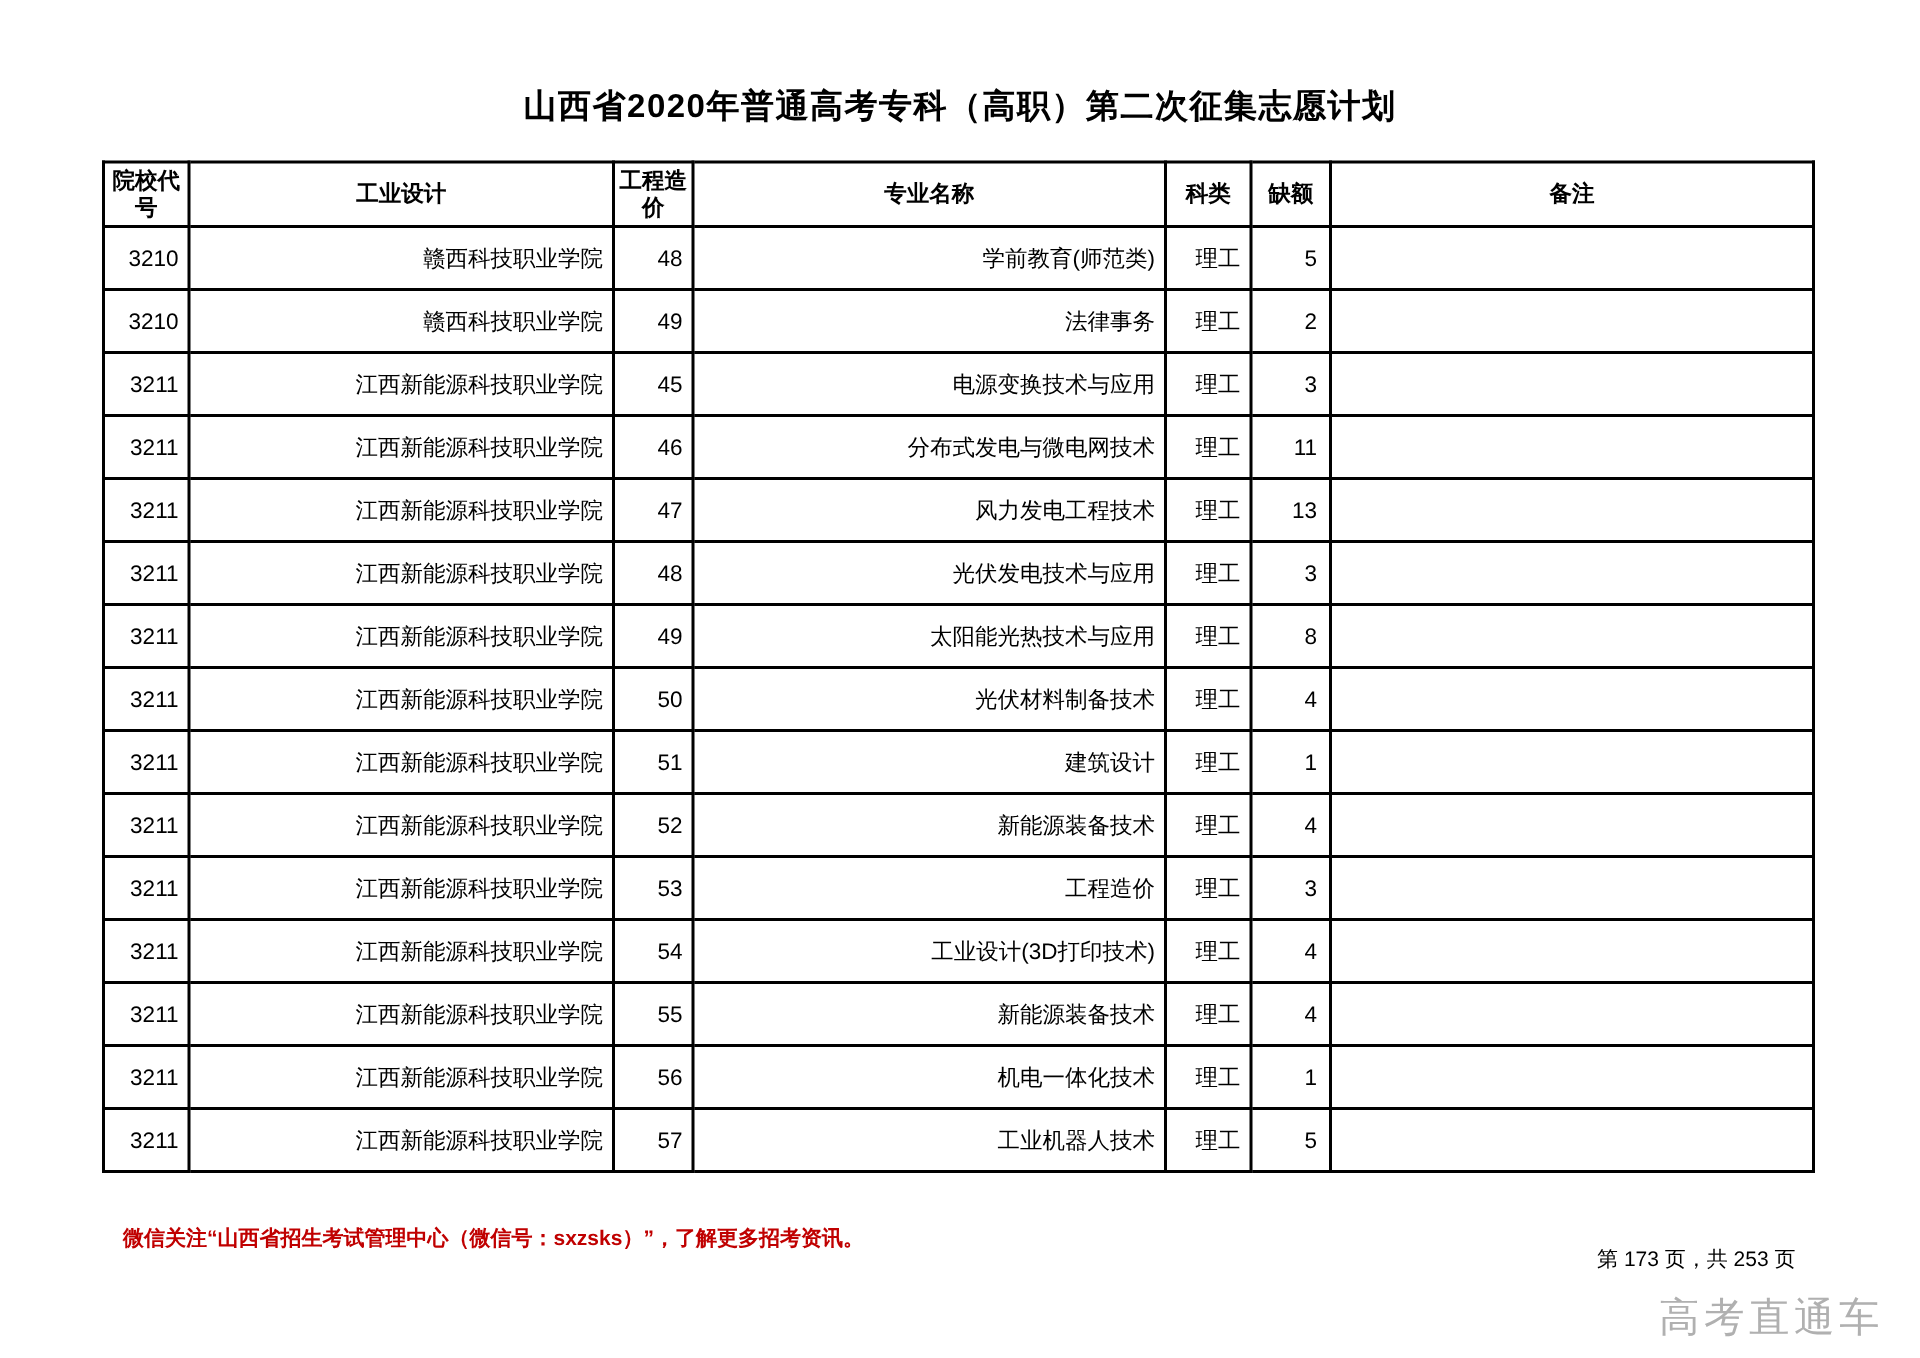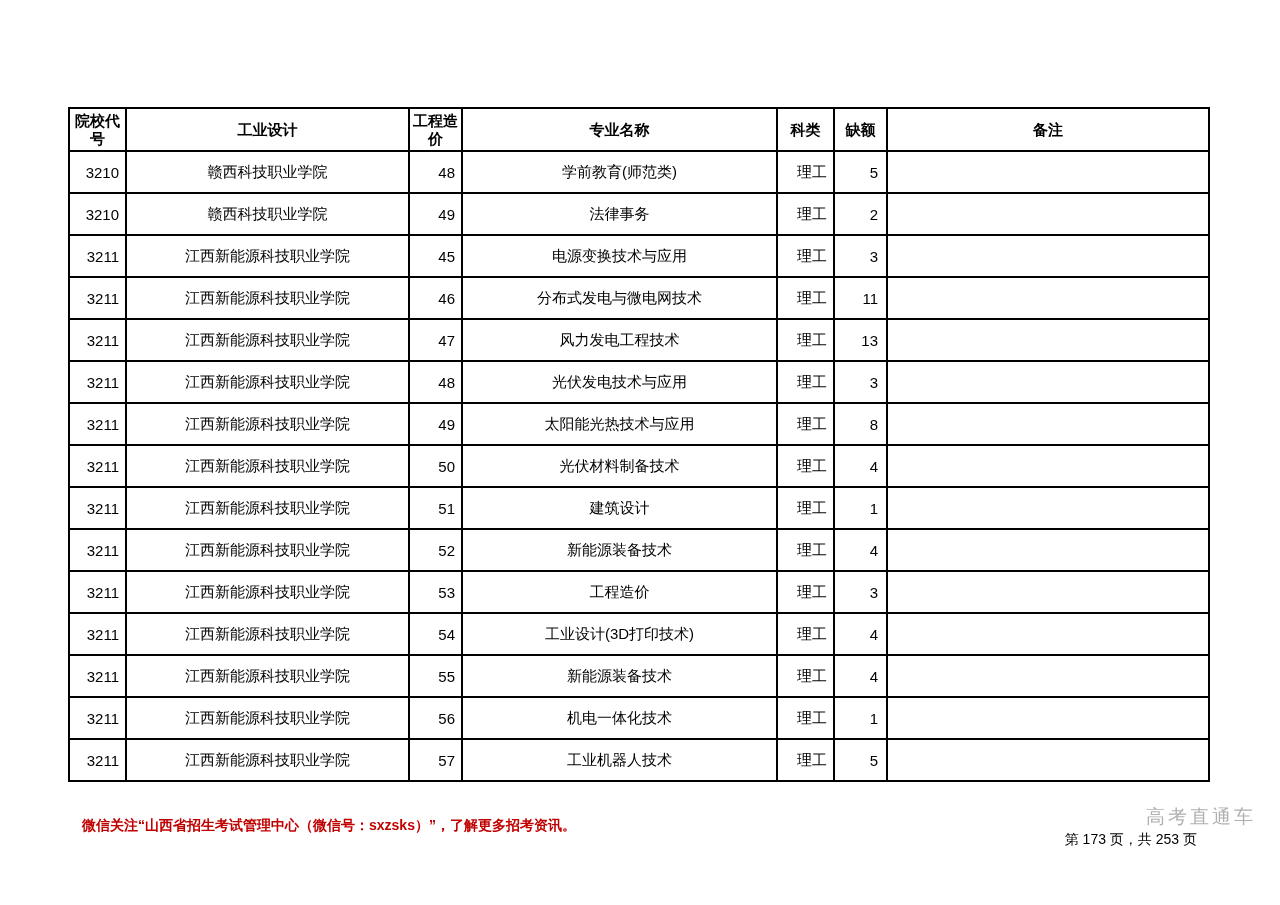--- a/index.html
+++ b/index.html
@@ -10,35 +10,36 @@
   .title { position:absolute; top:56px; left:0; width:100%;
            text-align:center; font-size:22px; font-weight:bold; letter-spacing:1px; }
 
   table.plan { position:absolute; left:68px; top:107px; width:1140px;
                border-collapse:collapse; table-layout:fixed; }
   table.plan th, table.plan td { border:2px solid #000; font-size:15px;
                padding:0 6px; overflow:hidden; vertical-align:middle; }
   table.plan th { font-weight:bold; text-align:center; height:43px;
                line-height:1.2; padding:0 2px; }
   table.plan td { height:42px; }
-  .al-left   { text-align:center; }
+  .al-left   { text-align:right; }
   .al-center { text-align:right; }
   .al-right  { text-align:right; padding-right:8px !important; }
 
   .footer-notice { position:absolute; left:82px; top:817px;
                    font-size:14px; font-weight:bold; }
   .page-info { position:absolute; top:831px; right:83px; font-size:14px; }
-  .watermark { position:absolute; top:804px; right:24px;
-               font-size:19px; letter-spacing:3px; }
+  .watermark { position:absolute; top:860px; right:24px;
+               font-size:27px; letter-spacing:3px; }
 </style>
 </head>
 <body>
 
 <div class="page">
 
+  <div class="title">山西省2020年普通高考专科（高职）第二次征集志愿计划</div>
 
   <table class="plan">
     <colgroup>
       <col style="width:57px">
       <col style="width:283px">
       <col style="width:53px">
       <col style="width:315px">
       <col style="width:57px">
       <col style="width:53px">
       <col style="width:322px">

